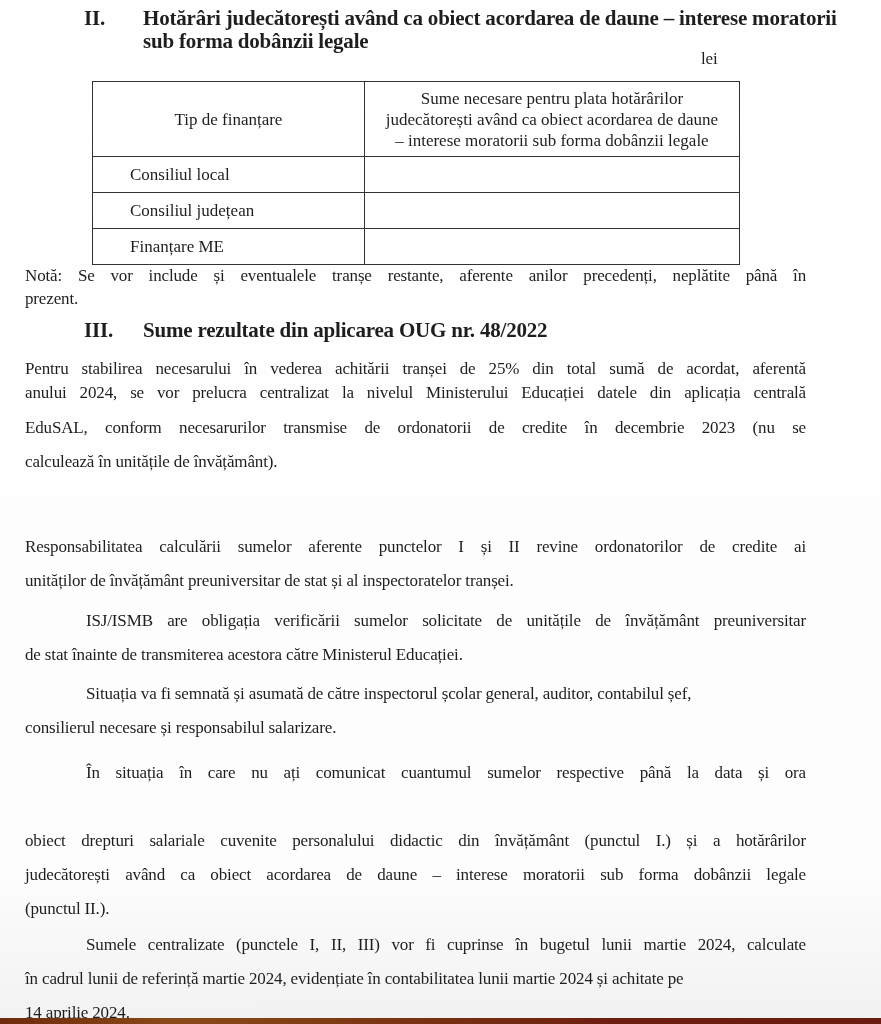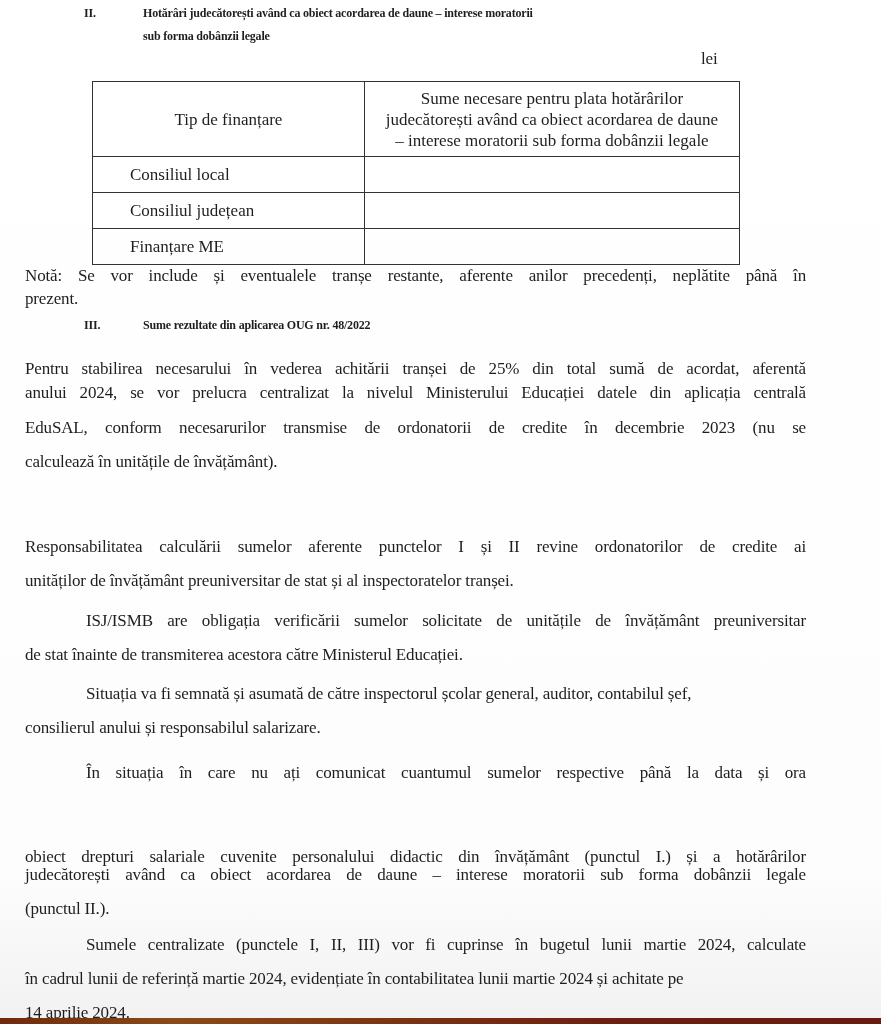--- a/index.html
+++ b/index.html
@@ -4,21 +4,21 @@
 <style>
   html, body { margin: 0; padding: 0; }
   body {
     width: 881px; height: 1024px; overflow: hidden; position: relative;
     background: linear-gradient(to bottom, #ffffff 0%, #fdfdfd 85%, #f2f2f2 99%);
     font-family: "Liberation Serif", "DejaVu Serif", serif;
     color: #1e1e1e;
   }
   .page { position: absolute; left: 0; top: 0; width: 881px; height: 1018px; }
   .abs { position: absolute; white-space: nowrap; }
-  .heading { font-weight: bold; font-size: 12px; letter-spacing: -0.2px; }
+  .heading { font-weight: bold; font-size: 21px; letter-spacing: -0.2px; }
   .heading .num { position: absolute; left: 0; }
   .heading .txt { position: absolute; left: 59px; }
   .body-line { font-size: 17px; letter-spacing: -0.15px; }
   .justify { display: block; text-align: justify; text-align-last: justify; white-space: normal; }
 
   
   .fin-table {
     position: absolute; left: 92px; top: 81px; width: 648px;
     border-collapse: collapse; font-size: 17px;
   }
@@ -102,26 +102,26 @@
     <span class="justify">Responsabilitatea calculării sumelor aferente punctelor I și II revine ordonatorilor de credite ai</span>
   </div>
   <div class="abs body-line" style="left:25px; top:571px;">unităților de învățământ preuniversitar de stat și al inspectoratelor tranșei.</div>
 
   <div class="abs body-line" style="left:86px; top:611px; width:720px;">
     <span class="justify">ISJ/ISMB are obligația verificării sumelor solicitate de unitățile de învățământ preuniversitar</span>
   </div>
   <div class="abs body-line" style="left:25px; top:645px;">de stat înainte de transmiterea acestora către Ministerul Educației.</div>
 
   <div class="abs body-line" style="left:86px; top:684px;">Situația va fi semnată și asumată de către inspectorul școlar general, auditor, contabilul șef,</div>
-  <div class="abs body-line" style="left:25px; top:718px;">consilierul anului și responsabilul salarizare.</div>
+  <div class="abs body-line" style="left:25px; top:718px;">consilierul necesare și responsabilul salarizare.</div>
 
   <div class="abs body-line" style="left:86px; top:763px; width:720px;">
     <span class="justify">În situația în care nu ați comunicat cuantumul sumelor respective până la data și ora</span>
   </div>
-  <div class="abs body-line" style="left:25px; top:831px; width:781px;margin-top:16px;">
+  <div class="abs body-line" style="left:25px; top:831px; width:781px;">
     <span class="justify">obiect drepturi salariale cuvenite personalului didactic din învățământ (punctul I.) și a hotărârilor</span>
   </div>
   <div class="abs body-line" style="left:25px; top:865px; width:781px;">
     <span class="justify">judecătorești având ca obiect acordarea de daune – interese moratorii sub forma dobânzii legale</span>
   </div>
   <div class="abs body-line" style="left:25px; top:899px;">(punctul II.).</div>
 
   <div class="abs body-line" style="left:86px; top:935px; width:720px;">
     <span class="justify">Sumele centralizate (punctele I, II, III) vor fi cuprinse în bugetul lunii martie 2024, calculate</span>
   </div>

